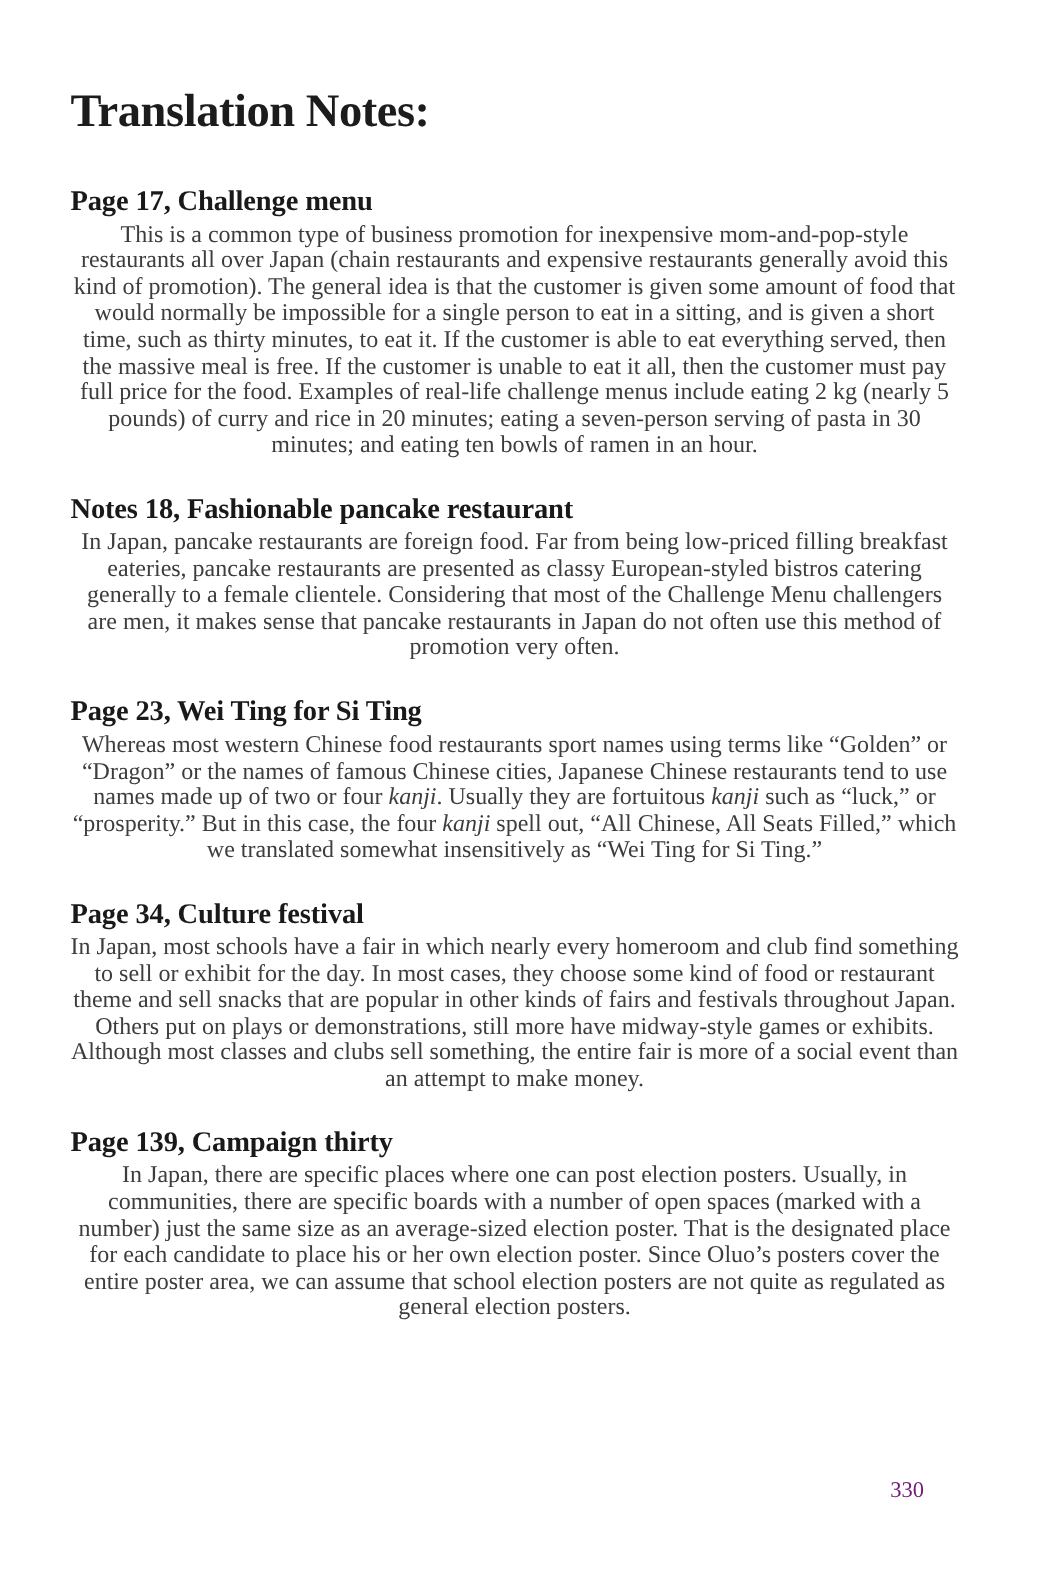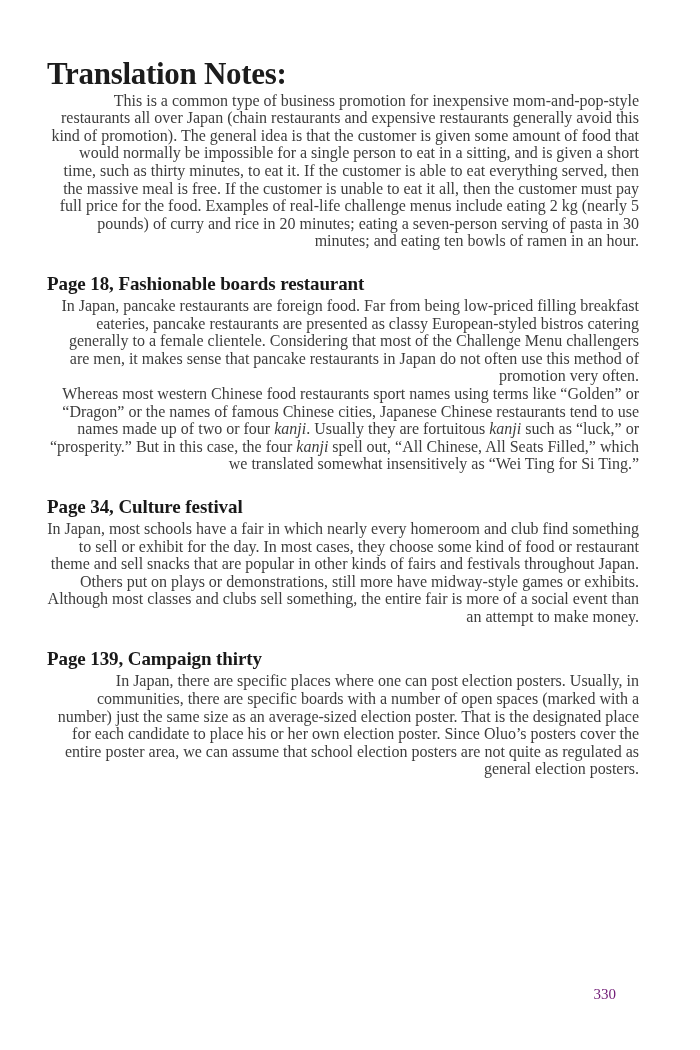--- a/index.html
+++ b/index.html
@@ -39,21 +39,21 @@
     letter-spacing: -0.1px;
   }
   .note-section:first-of-type .section-heading {
     margin-top: 31px;
   }
   .section-body {
     margin: 0;
     font-size: 16px;
     line-height: 17.6px;
     color: #3d3d3d;
-    text-align: right;
+    text-align: center;
   }
   .section-body i {
   }
   .page-number {
     position: absolute;
     top: 987px;
     right: 68px;
     font-size: 15px;
     color: #701a75;
     line-height: 1;
@@ -61,29 +61,31 @@
 </style>
 </head>
 <body>
 
 <div class="page">
   <div class="content">
 
     <h1 class="doc-title">Translation Notes:</h1>
 
     <section class="note-section">
+      <h2 class="section-heading">Page 17, Challenge menu</h2>
       <p class="section-body"><span>This is a common type of business promotion for inexpensive mom-and-pop-style restaurants all over Japan (chain restaurants and expensive restaurants generally avoid this kind of promotion). The general idea is that the customer is given some amount of food that would normally be impossible for a single person to eat in a sitting, and is given a short time, such as thirty minutes, to eat it. If the customer is able to eat everything served, then the massive meal is free. If the customer is unable to eat it all, then the customer must pay full price for the food. Examples of real-life challenge menus include eating 2 kg (nearly 5 pounds) of curry and rice in 20 minutes; eating a seven-person serving of pasta in 30 minutes; and eating ten bowls of ramen in an hour.</span></p>
     </section>
 
     <section class="note-section">
-      <h2 class="section-heading">Page 18, Fashionable boards restaurant</h2>
+      <h2 class="section-heading">Notes 18, Fashionable pancake restaurant</h2>
       <p class="section-body"><span>In Japan, pancake restaurants are foreign food. Far from being low-priced filling breakfast eateries, pancake restaurants are presented as classy European-styled bistros catering generally to a female clientele. Considering that most of the Challenge Menu challengers are men, it makes sense that pancake restaurants in Japan do not often use this method of promotion very often.</span></p>
     </section>
 
     <section class="note-section">
+      <h2 class="section-heading">Page 23, Wei Ting for Si Ting</h2>
       <p class="section-body"><span>Whereas most western Chinese food restaurants sport names using terms like “Golden” or “Dragon” or the names of famous Chinese cities, Japanese Chinese restaurants tend to use names made up of two or four </span><i>kanji</i><span>. Usually they are fortuitous </span><i>kanji</i><span> such as “luck,” or “prosperity.” But in this case, the four </span><i>kanji</i><span> spell out, “All Chinese, All Seats Filled,” which we translated somewhat insensitively as “Wei Ting for Si Ting.”</span></p>
     </section>
 
     <section class="note-section">
       <h2 class="section-heading">Page 34, Culture festival</h2>
       <p class="section-body"><span>In Japan, most schools have a fair in which nearly every homeroom and club find something to sell or exhibit for the day. In most cases, they choose some kind of food or restaurant theme and sell snacks that are popular in other kinds of fairs and festivals throughout Japan. Others put on plays or demonstrations, still more have midway-style games or exhibits. Although most classes and clubs sell something, the entire fair is more of a social event than an attempt to make money.</span></p>
     </section>
 
     <section class="note-section">
       <h2 class="section-heading">Page 139, Campaign thirty</h2>

